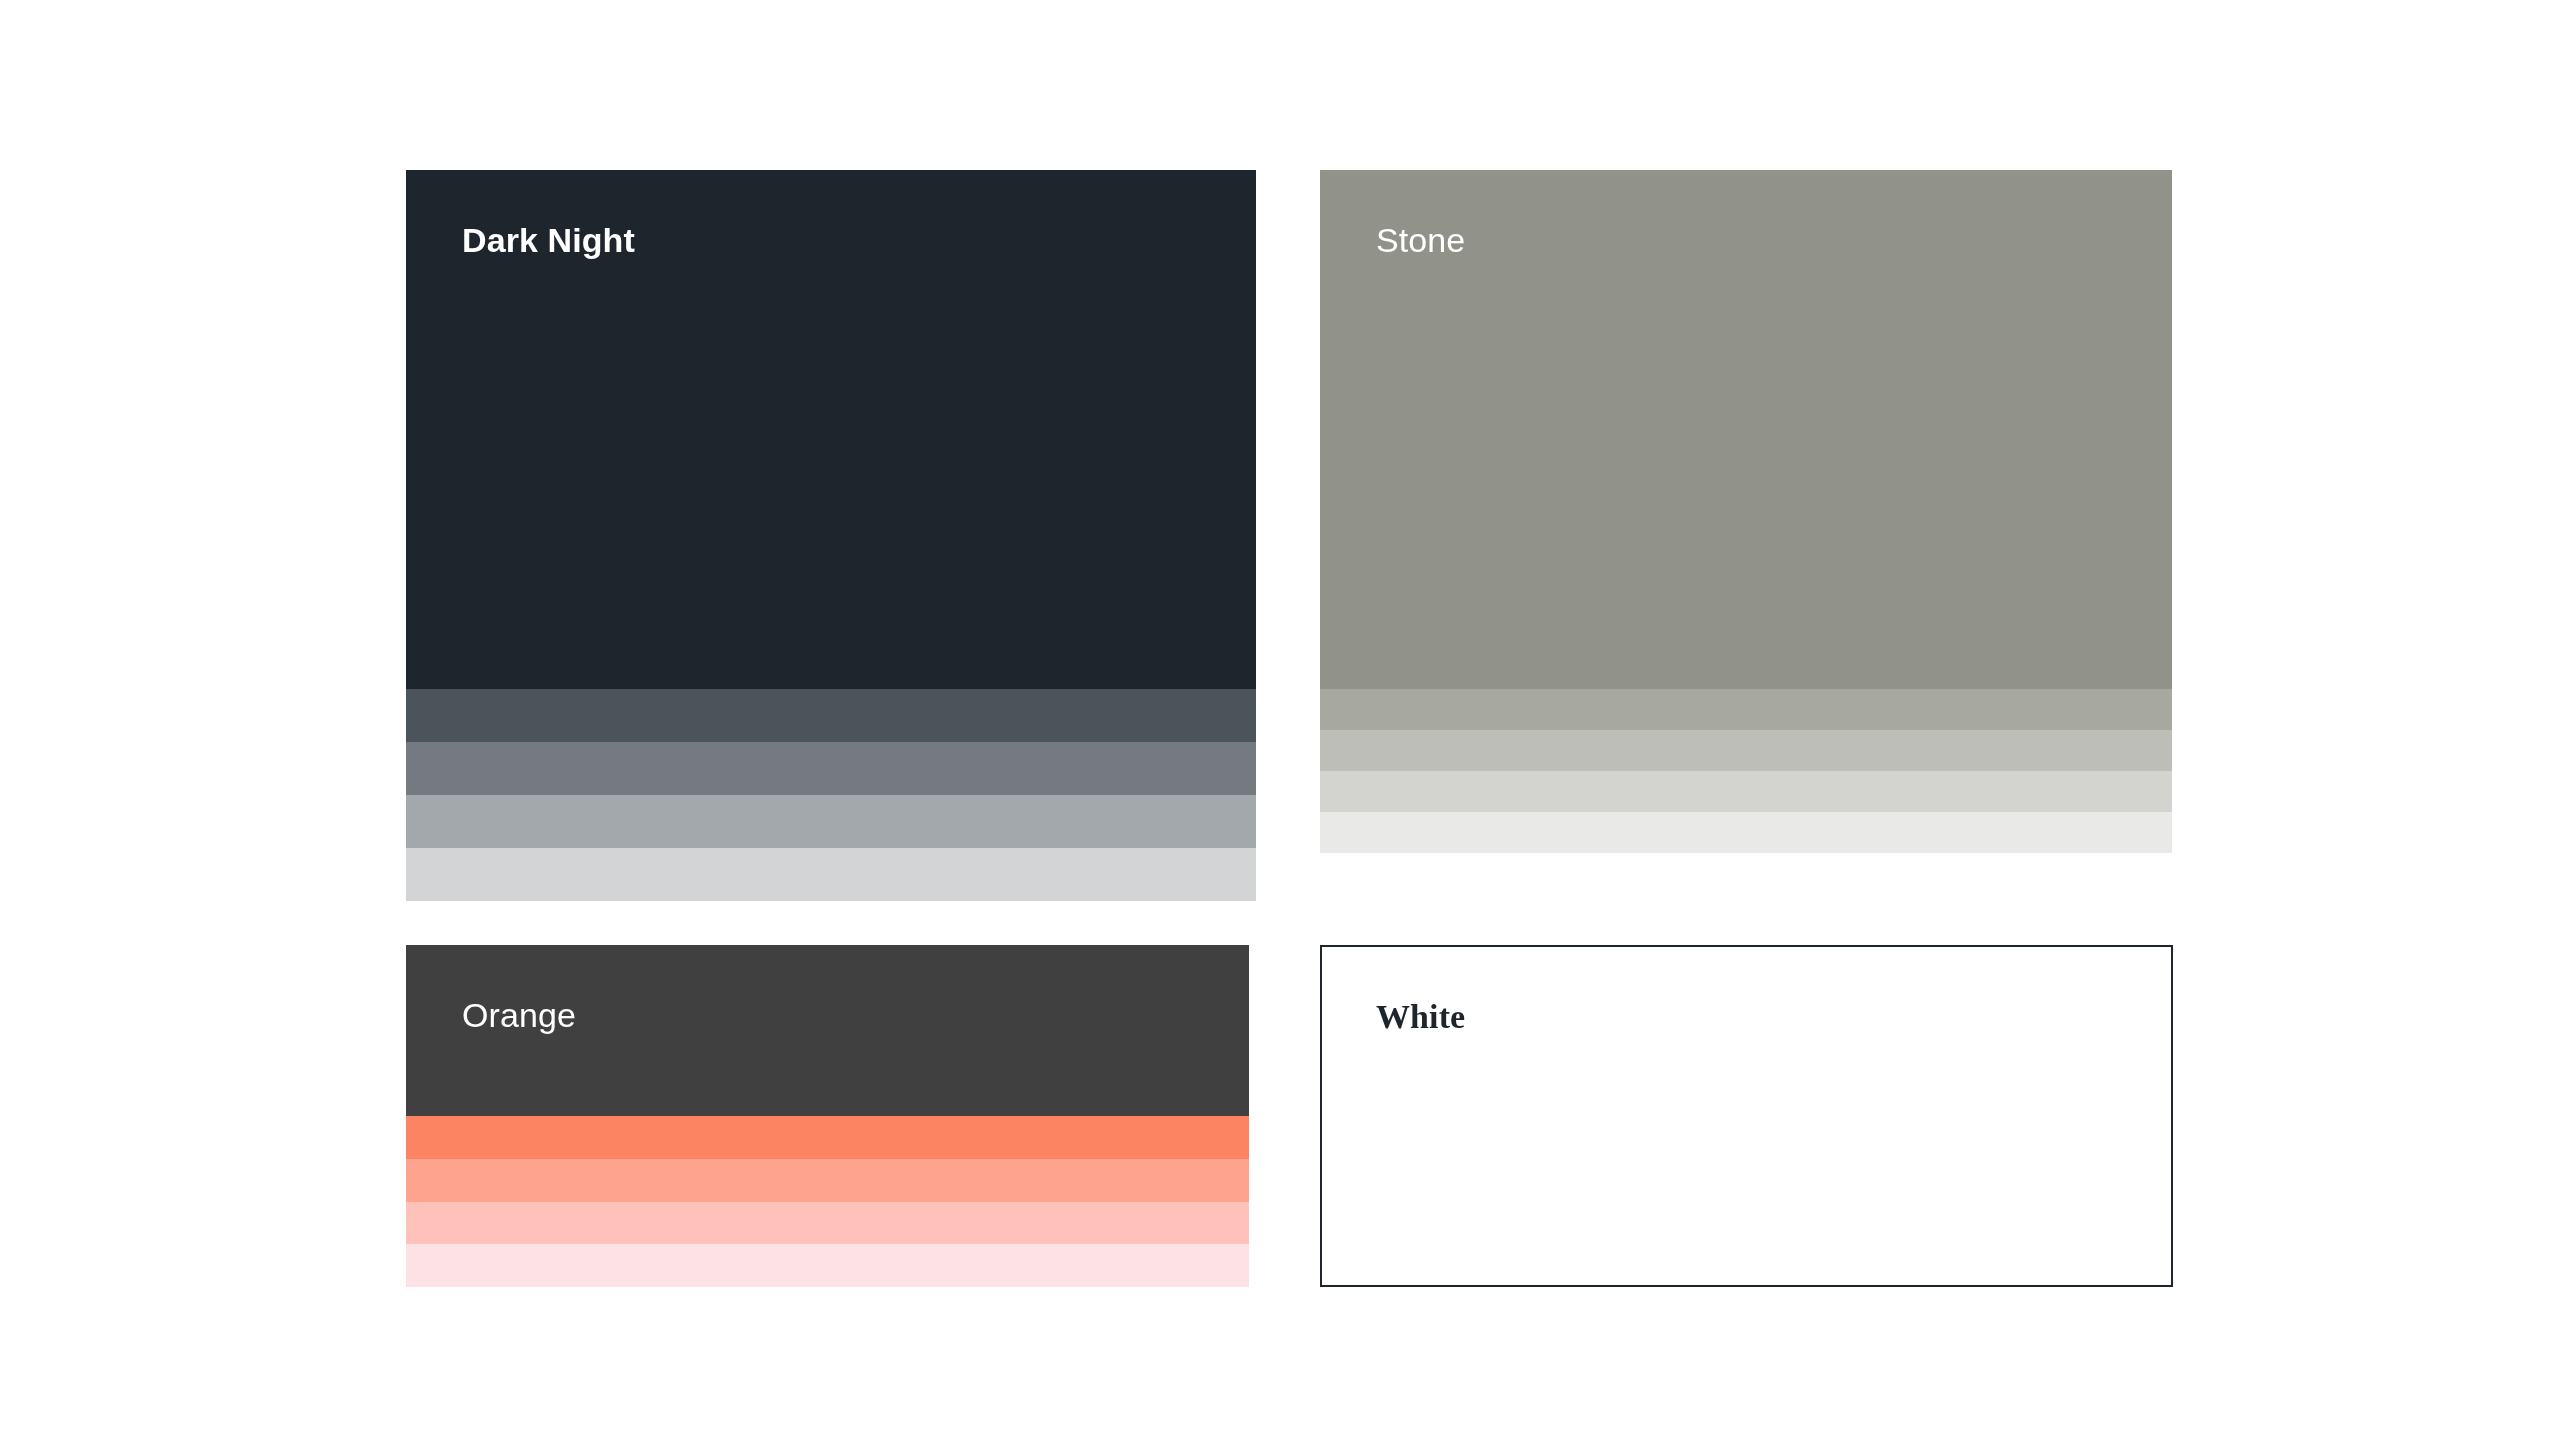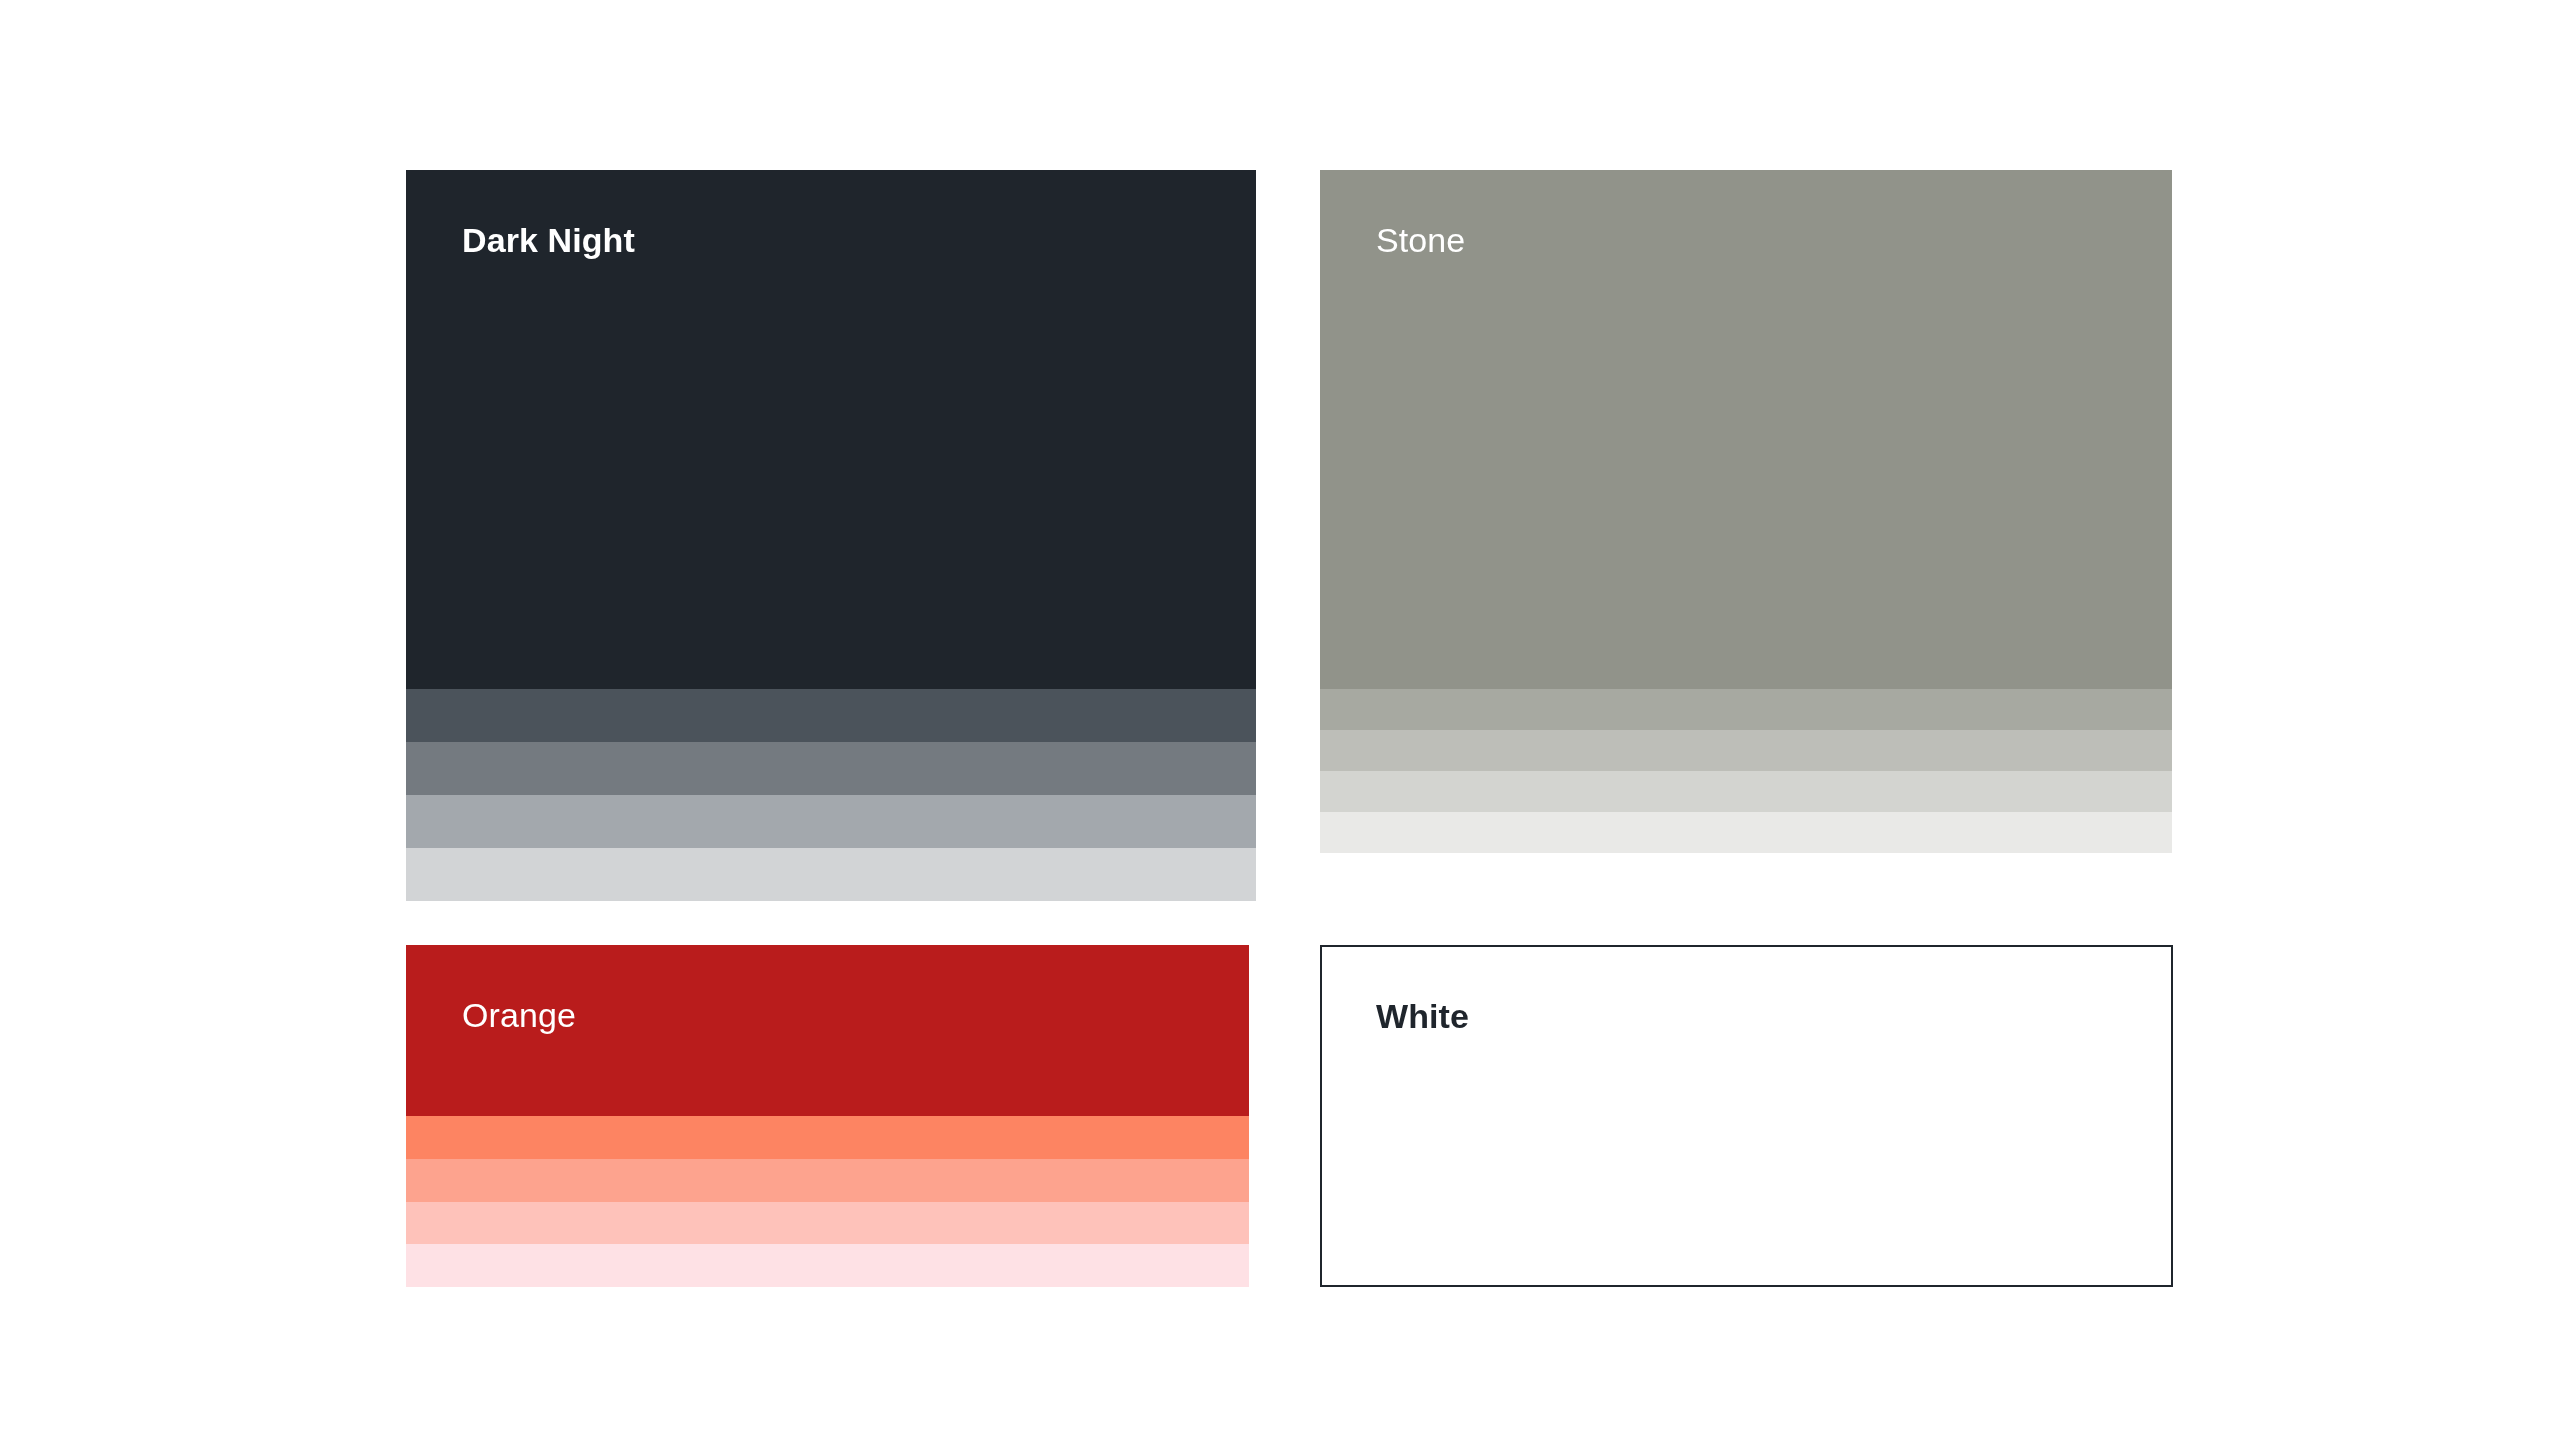--- a/index.html
+++ b/index.html
@@ -128,31 +128,31 @@
     </div>
     <div class="tint-stack">
       <div class="tint-band" style="background: rgb(167, 169, 161);"></div>
       <div class="tint-band" style="background: rgb(189, 190, 184);"></div>
       <div class="tint-band" style="background: rgb(211, 212, 208);"></div>
       <div class="tint-band" style="background: rgb(233, 233, 231);"></div>
     </div>
   </div>
 
   <div class="swatch-card" id="card-orange">
-    <div class="swatch-base" style="background: #b91c1c; padding-left: 8px;">
+    <div class="swatch-base" style="background: #404040; padding-left: 8px;">
       <div class="swatch-label label-regular" style="color: rgb(255, 255, 255);">Orange</div>
     </div>
     <div class="tint-stack">
       <div class="tint-band" style="background: rgb(253, 132, 98);"></div>
       <div class="tint-band" style="background: rgb(253, 163, 142);"></div>
       <div class="tint-band" style="background: rgb(254, 194, 186);"></div>
       <div class="tint-band" style="background: rgb(254, 225, 229);"></div>
     </div>
   </div>
 
   <div class="swatch-card" id="card-white" style="border-color: rgb(31, 37, 44);">
     <div class="swatch-base" style="background: rgb(255, 255, 255);">
-      <div class="swatch-label label-strong" style="color: rgb(31, 37, 44);">White</div>
+      <div class="swatch-label label-strong" style="color: rgb(31, 37, 44); font-family: Liberation Serif, serif;">White</div>
     </div>
   </div>
 
 </div>
 
 
 </body></html>

